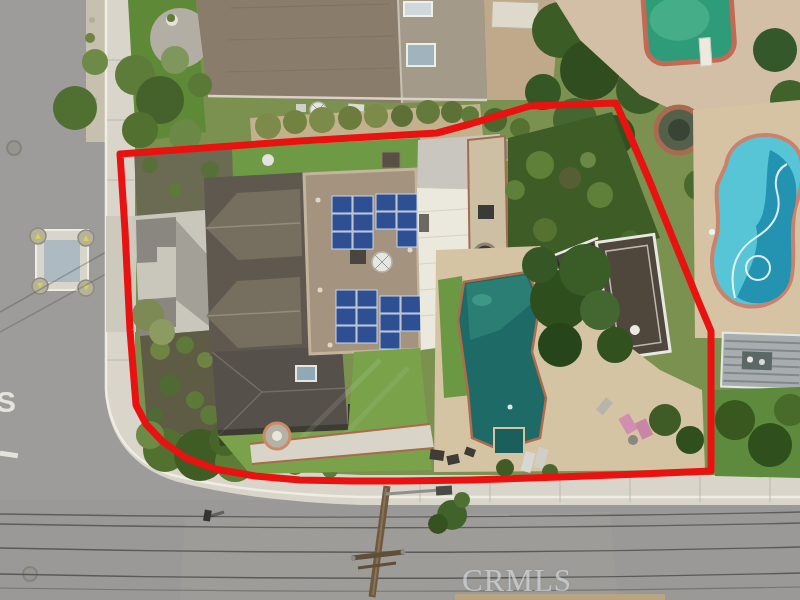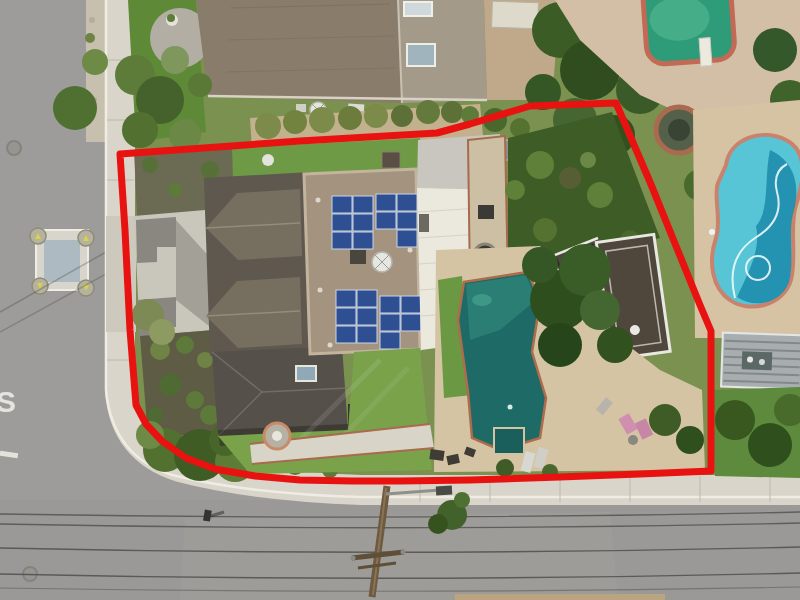--- a/index.html
+++ b/index.html
@@ -392,13 +392,14 @@
     <circle cx="452" cy="515" r="15" fill="#41632b"></circle>
     <circle cx="438" cy="524" r="10" fill="#35521f"></circle>
     <circle cx="462" cy="500" r="8" fill="#4f7033"></circle>
   </g>
   <g>
     <rect x="204" y="510" width="7" height="11" fill="#33332f" transform="rotate(10 207 515)"></rect>
     <line x1="211" y1="516" x2="224" y2="512" stroke="rgba(40,40,38,0.5)" stroke-width="3"></line>
   </g>
 </svg>
 
+<div class="watermark">CRMLS</div>
 </div>
 
 </body></html>

